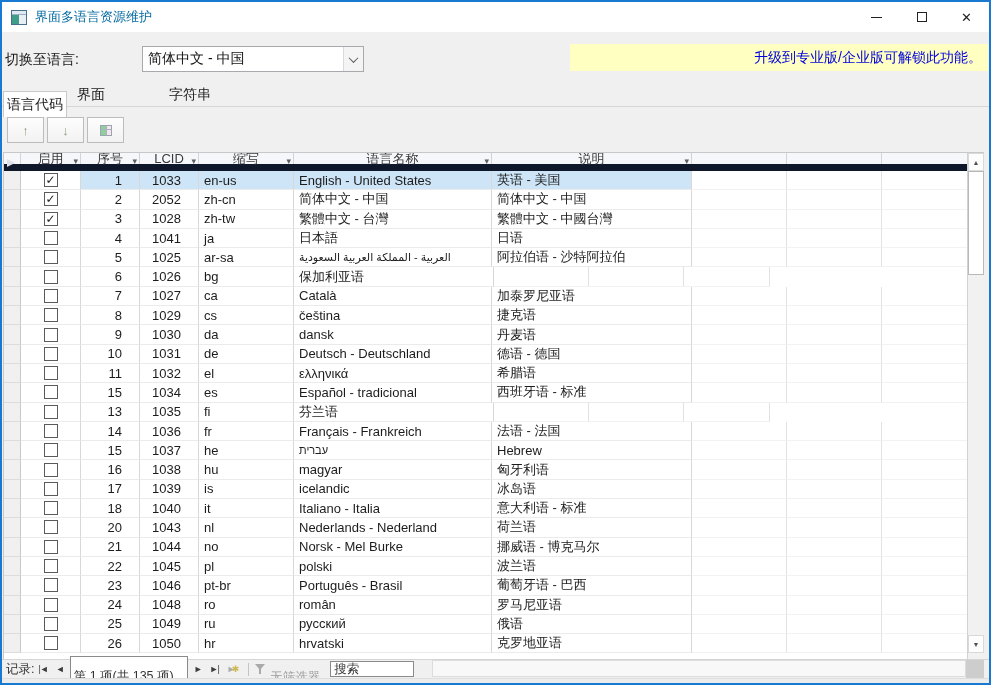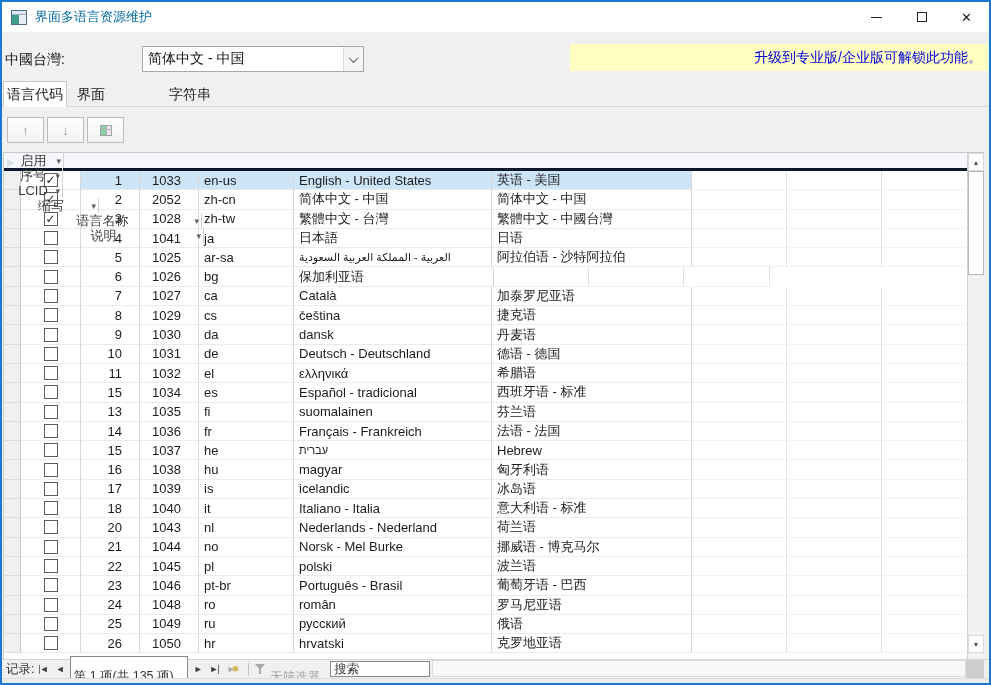--- a/index.html
+++ b/index.html
@@ -32,41 +32,41 @@
   .chev { width:7px; height:7px; border-left:1px solid #5a5a5a; border-bottom:1px solid #5a5a5a;
           transform:rotate(-45deg) translate(1px,-1px); }
   .banner { position:absolute; left:568px; top:42px; width:418px; height:27px; background:#feffc0;
             font-size:14px; line-height:27px; text-align:right; padding-right:6px; }
 
   
   .tabstrip { position:absolute; left:0; top:79px; width:100%; height:26px; }
   .tabstrip::after { content:""; position:absolute; left:0; bottom:0; width:100%; height:1px; background:#d6d6d6; }
   .tab { position:absolute; top:1px; height:25px; line-height:24px; font-size:14px; color:#1a1a1a;
          text-align:center; }
-  .tab.active { background:#fff; border:1px solid #c9c9c9; border-bottom:none; z-index:2; top:0; height:26px; }
+  .tab.active { background:#fff; border:1px solid #c9c9c9; border-bottom:none; z-index:2; top:10px; height:26px; }
   .tab1 { left:1px;  width:64px; }
   .tab2 { left:66px; width:46px; }
   .tab3 { left:112px; width:58px;margin-left:47px; }
 
   
   .toolbar { position:absolute; left:0; top:115px; width:100%; height:27px; }
   .tool-btn { position:absolute; top:0; width:37px; height:26px; border:1px solid #bcbcbc;
               background:linear-gradient(#fdfdfd,#f2f2f2); display:flex; align-items:center; justify-content:center; }
   .tool-btn .arrow { font-size:13px; font-weight:bold; color:#8c9a85; }
   .tbl-icon { width:12px; height:11px; border:1px solid #9aa5b0; background:
       linear-gradient(to right,#8fcf9e 0 5px,#f6e4ee 5px); position:relative; }
   .tbl-icon::before { content:""; position:absolute; left:0; right:0; top:3px; height:1px; background:#aab4be; }
   .tbl-icon::after  { content:""; position:absolute; left:5px; top:0; bottom:0; width:1px; background:#aab4be; }
 
   
   .grid { position:absolute; left:1px; top:150px; width:981px; height:507px; background:#fff;
           border-top:1px solid #c8c8c8; border-left:1px solid #c8c8c8; overflow:hidden; }
   .grid-inner { position:absolute; left:0; top:0; width:964px; height:100%; overflow:hidden; }
 
-  .grid-header { display:flex; height:18px; background:#f6f7fb; border-bottom:3px solid #0f172a;flex-direction:column; }
+  .grid-header { display:flex; height:18px; background:#f6f7fb; border-bottom:7px solid #0f172a; }
   .hcell { position:relative; height:100%; border-right:1px solid #d4d4d4; font-size:13px; color:#3a3a3a;
            display:flex; align-items:center; justify-content:center; }
   .hcell .sort { position:absolute; right:2px; top:3px; font-size:9px; color:#5f5f5f; }
   .corner-tri { position:absolute; left:3px; top:6px; width:0; height:0;
                 border-left:8px solid #dde0ea; border-top:4px solid transparent; border-bottom:4px solid transparent; }
 
   .grid-row { display:flex; height:19.3px; background:#fff; }
   .cell { height:100%; border-right:1px solid #d8d8d8; border-bottom:1px solid #ebebeb;
           font-size:13px; color:#1c1c1c; display:flex; align-items:center; overflow:hidden; white-space:nowrap; }
   .cell.sel { background:#f0f0f0; border-right:1px solid #c9c9c9; border-bottom:1px solid #dcdcdc; }
@@ -100,21 +100,21 @@
   .nav-btn.disabled { color:#ababab; }
   .rec-box { width:118px; height:16px; background:#fff; border:1px solid #8a8a8a; font-size:12.5px;
              line-height:14px; padding:12px 3px; overflow:hidden; white-space:nowrap; margin:0 2px; }
   .star { color:#cdb84e; font-size:9px; margin-left:-3px; }
   .vsep { width:1px; height:13px; background:#c4c4c4; margin:0 6px; }
   .funnel { position:relative; width:11px; height:10px; margin-right:4px; }
   .funnel::before { content:""; position:absolute; left:0; top:0; border-left:5px solid transparent;
                     border-right:5px solid transparent; border-top:6px solid #a9a9a9; }
   .funnel::after { content:""; position:absolute; left:4px; top:5px; width:2px; height:5px; background:#a9a9a9; }
   .nofilter { color:#9b9b9b; font-size:12.5px; margin-right:10px;margin-top:17px; }
-  .search-box { width:100px; height:16px; border:1px solid #8a8a8a; background:#fff; font-size:12.5px;
+  .search-box { width:84px; height:16px; border:1px solid #8a8a8a; background:#fff; font-size:12.5px;
                 padding:0 3px; font-family:inherit; color:#333; }
   .search-box::placeholder { color:#333; opacity:1; }
 
   .hscroll { position:absolute; left:430px; top:658px; width:534px; height:17px; background:#f8f8f8;
              border:1px solid #dcdcdc; }
   .scroll-corner { position:absolute; left:964px; top:658px; width:18px; height:18px; background:#cdcdcd; }
 
   .bottom-strip { position:absolute; left:0; top:676px; width:100%; height:9px; background:#ececec; border-top:1px solid #dedede; }
 </style>
 </head>
@@ -131,21 +131,21 @@
         </div>
       <div class="win-btn">
           <span class="glyph-max"></span>
         </div>
       <div class="win-btn">
           <span>✕</span>
         </div>
     </div>
   </div>
 
-  <div class="switch-label">中國台灣:</div>
+  <div class="switch-label">切换至语言:</div>
   <div class="combobox">
     <span class="value">简体中文 - 中国</span>
     <span class="combo-btn">
         <span class="chev"></span>
       </span>
   </div>
   <div class="banner" id="banner" style="background: rgb(254, 255, 192); color: rgb(0, 0, 224);">升级到专业版/企业版可解锁此功能。</div>
 
   <div class="tabstrip">
     <div class="tab tab1 active">语言代码</div>
@@ -368,21 +368,20 @@
             <div class="cell empty w-e3"></div>
           </div>
           <div class="grid-row">
             <div class="cell sel w-sel"></div>
             <div class="cell ctr w-c1">
               <span class="checkbox"></span>
             </div>
             <div class="cell num hl w-c2">13</div>
             <div class="cell num hl w-c3">1035</div>
             <div class="cell txt hl w-c4">fi</div>
-            <div class="cell txt hl w-c5">suomalainen</div>
             <div class="cell txt hl w-c6">芬兰语</div>
             <div class="cell empty w-e1"></div>
             <div class="cell empty w-e2"></div>
             <div class="cell empty w-e3"></div>
           </div>
           <div class="grid-row">
             <div class="cell sel w-sel"></div>
             <div class="cell ctr w-c1">
               <span class="checkbox"></span>
             </div>

